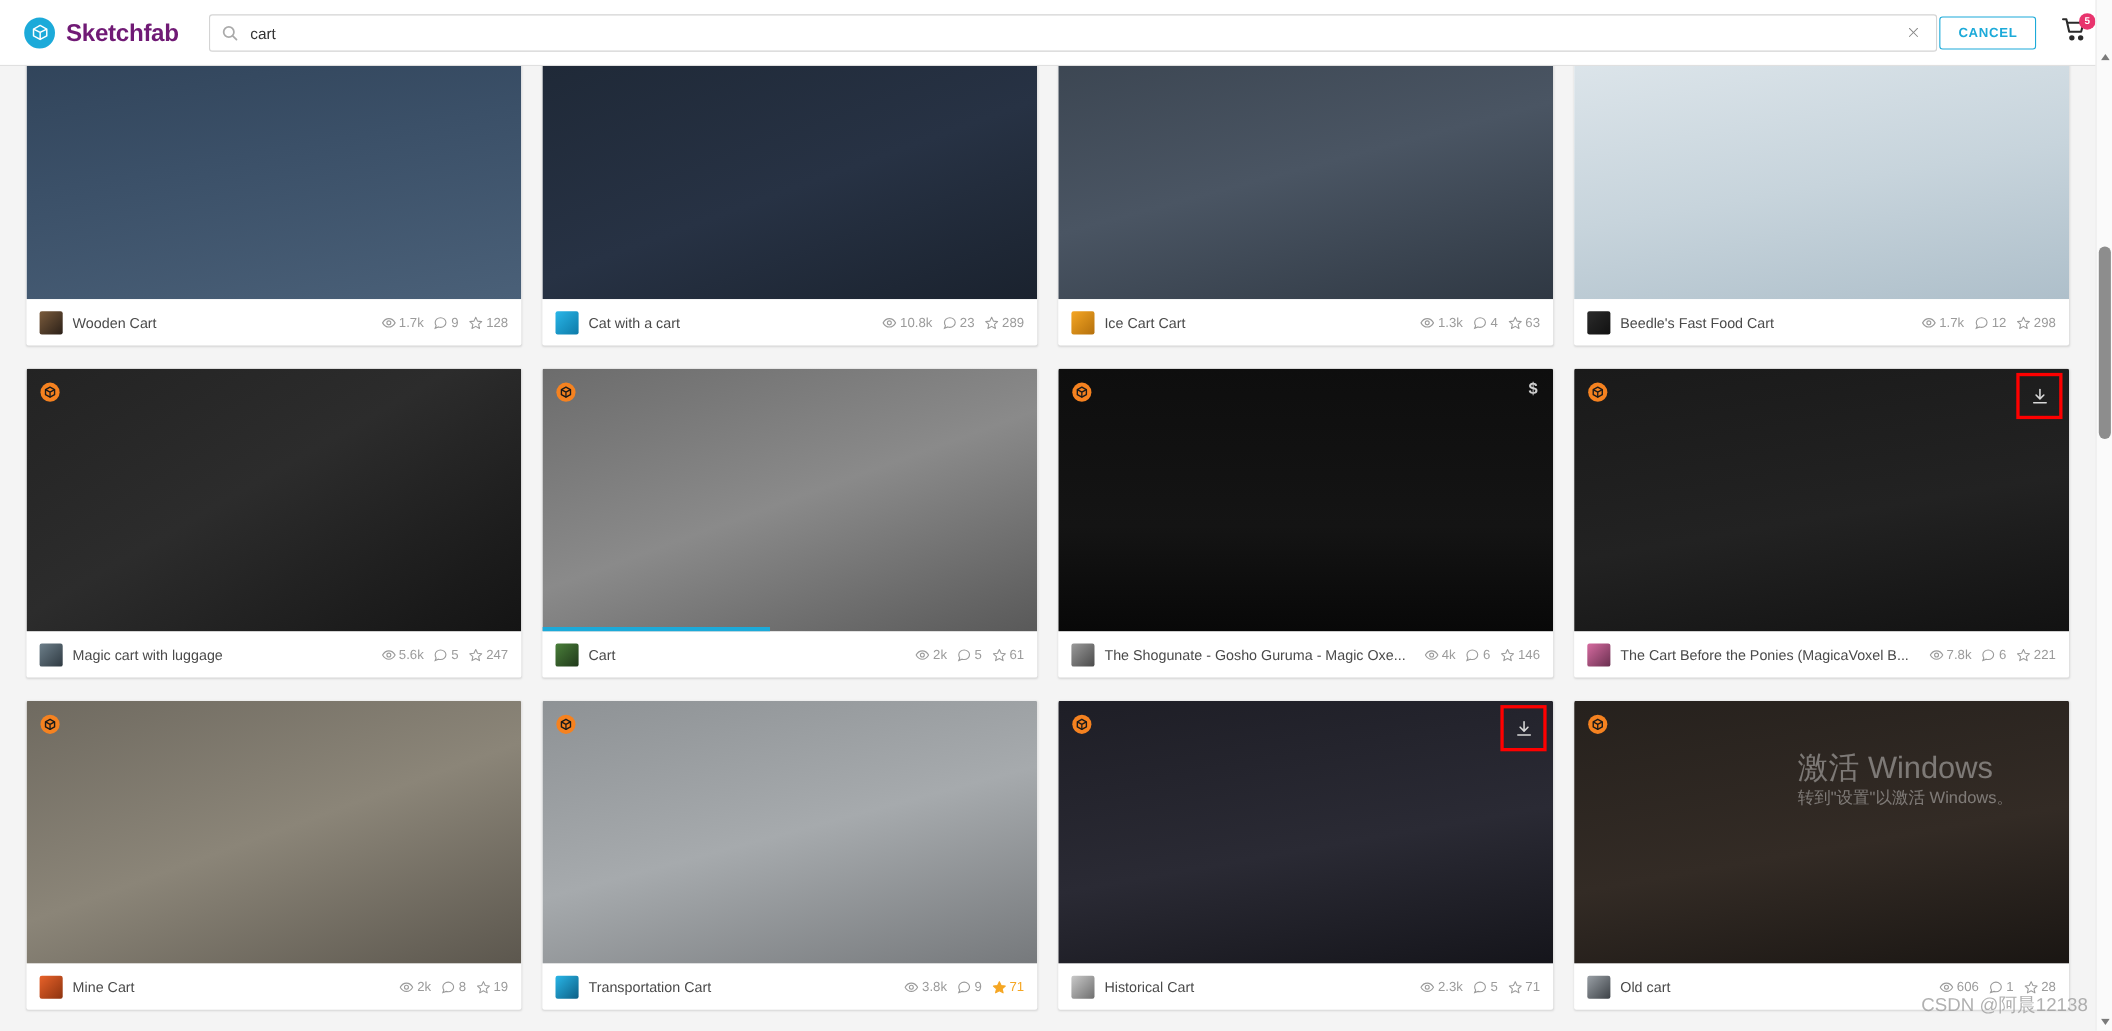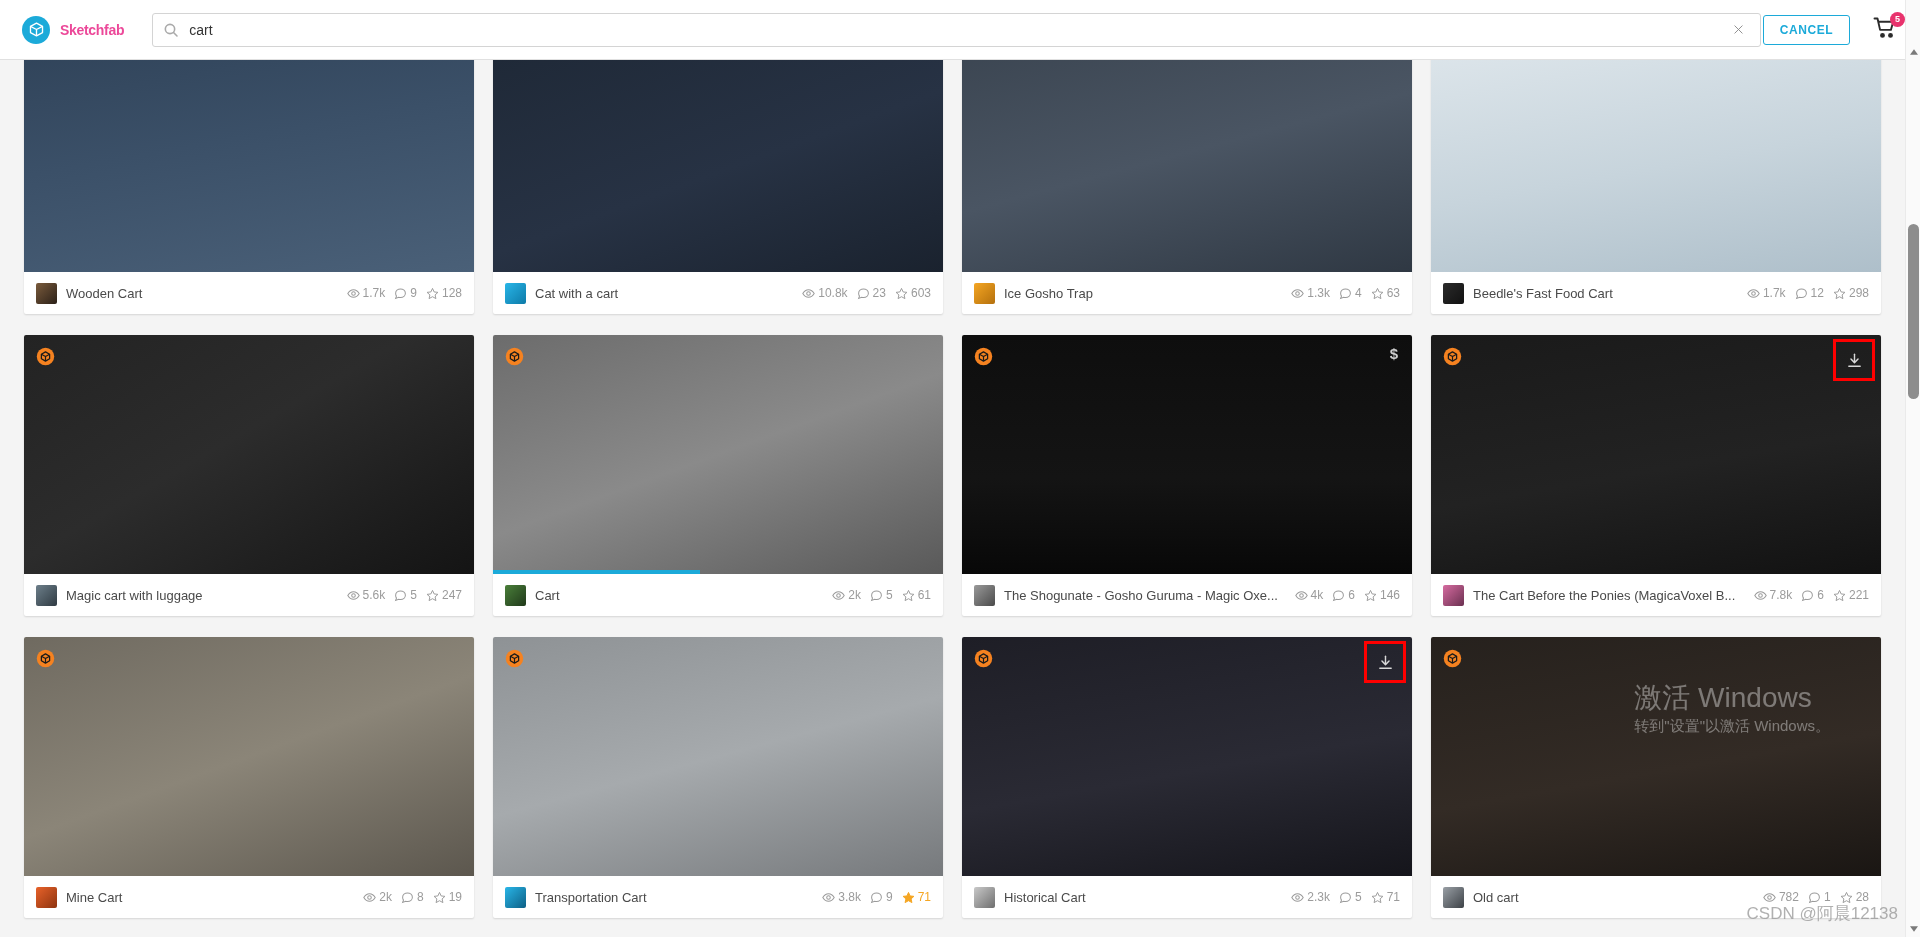--- a/index.html
+++ b/index.html
@@ -32,23 +32,23 @@
     margin-left: 22px;
     text-decoration: none;
   }
   .brand-logo {
     width: 28px; height: 28px;
     border-radius: 50%;
     background: #1caad9;
     display: flex; align-items: center; justify-content: center;
   }
   .brand-name {
-    font-size: 14px;
+    font-size: 22px;
     font-weight: bold;
-    color: #ec4899;
+    color: #701a75;
     letter-spacing: -0.3px;
   }
 
   .search-wrap {
     position: relative;
     margin-left: 28px;
     width: 1625px;
     height: 34px;
   }
   .search-box {
@@ -387,32 +387,32 @@
                 </svg>
               </span>
               <span>23</span>
             </span>
             <span class="stat">
               <span>
                 <svg width="13" height="13" viewBox="0 0 24 24" fill="none" stroke="currentColor" stroke-width="1.8" stroke-linejoin="round">
                   <polygon points="12,2.6 15,9.1 22,9.9 16.8,14.6 18.3,21.4 12,17.9 5.7,21.4 7.2,14.6 2,9.9 9,9.1"></polygon>
                 </svg>
               </span>
-              <span>603</span>
+              <span>289</span>
             </span>
           </span>
         </div>
       </div>
       <div class="card">
         <div class="thumb">
           <div class="art" style="background: linear-gradient(165deg, rgb(58, 68, 80) 0%, rgb(74, 85, 99) 50%, rgb(47, 56, 67) 100%);"></div>
         </div>
         <div class="meta">
           <span class="avatar" style="background: linear-gradient(135deg, rgb(245, 166, 35), rgb(180, 112, 13));"></span>
-          <span class="title">Ice Gosho Trap</span>
+          <span class="title">Ice Cart Cart</span>
           <span class="stats">
             <span class="stat">
               <span>
                 <svg width="13" height="13" viewBox="0 0 24 24" fill="none" stroke="currentColor" stroke-width="1.9">
                   <path d="M1.5 12s4-7 10.5-7 10.5 7 10.5 7-4 7-10.5 7S1.5 12 1.5 12z"></path>
                   <circle cx="12" cy="12" r="3.3"></circle>
                 </svg>
               </span>
               <span>1.3k</span>
             </span>
@@ -787,21 +787,21 @@
           <span class="avatar" style="background: linear-gradient(135deg, rgb(154, 160, 166), rgb(60, 65, 70));"></span>
           <span class="title">Old cart</span>
           <span class="stats">
             <span class="stat">
               <span>
                 <svg width="13" height="13" viewBox="0 0 24 24" fill="none" stroke="currentColor" stroke-width="1.9">
                   <path d="M1.5 12s4-7 10.5-7 10.5 7 10.5 7-4 7-10.5 7S1.5 12 1.5 12z"></path>
                   <circle cx="12" cy="12" r="3.3"></circle>
                 </svg>
               </span>
-              <span>782</span>
+              <span>606</span>
             </span>
             <span class="stat">
               <span>
                 <svg width="13" height="13" viewBox="0 0 24 24" fill="none" stroke="currentColor" stroke-width="1.9">
                   <path d="M21 11.5c0 4.4-4 8-9 8-1.2 0-2.4-.2-3.4-.6L3 21l1.6-4.1C3.6 15.4 3 13.5 3 11.5c0-4.4 4-8 9-8s9 3.6 9 8z"></path>
                 </svg>
               </span>
               <span>1</span>
             </span>
             <span class="stat">

